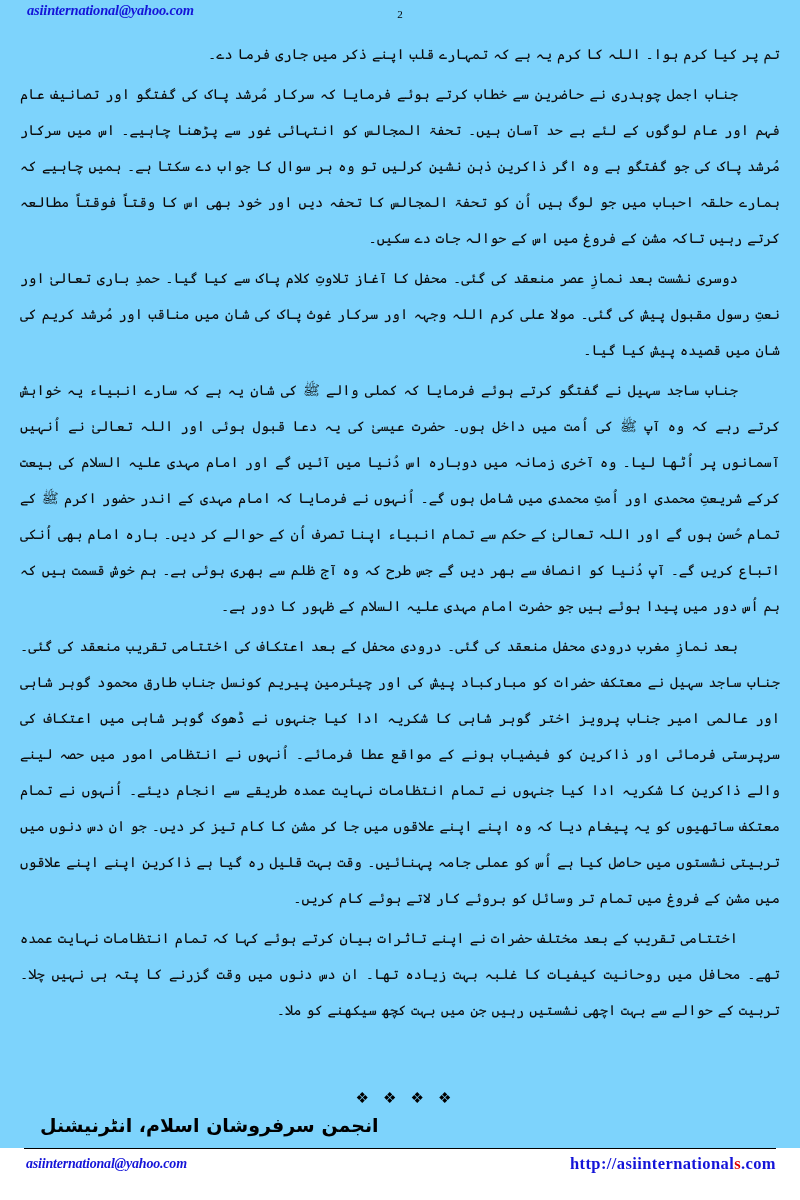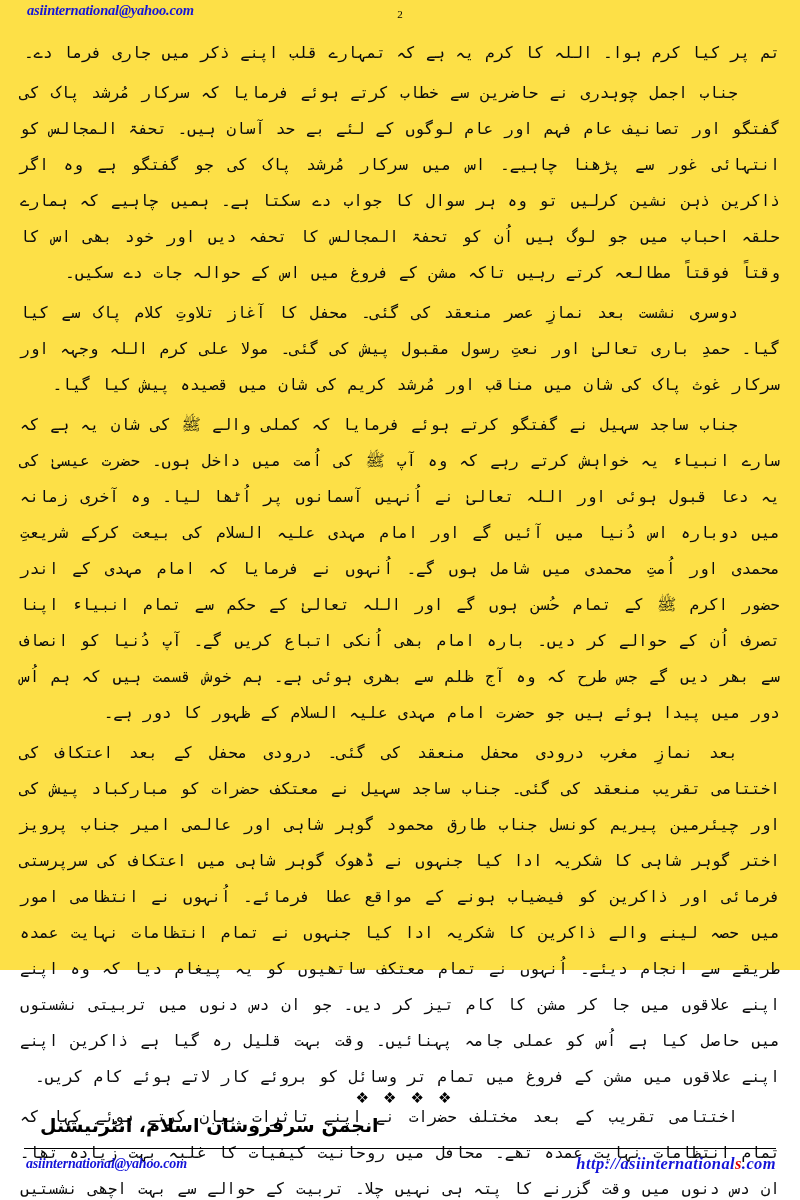--- a/index.html
+++ b/index.html
@@ -14,22 +14,22 @@
     position: relative;
     overflow: hidden;
     font-family: "DejaVu Sans", sans-serif;
     color: #000000;
   }
 
   .page {
     position: absolute;
     inset: 0;
     width: 800px;
-    height: 970px;
-    background: #fde047;
+    height: 1148px;
+    background: #7dd3fc;
   }
 
   
   .page-header {
     position: absolute;
     top: 0;
     left: 0;
     width: 800px;
     height: 34px;
     direction: ltr;
@@ -64,22 +64,22 @@
     right: 20px;
     left: 20px;
     width: 760px;
     direction: rtl;
     text-align: justify;
     text-align-last: justify;
   }
   .para {
     margin: 0 0 4px 0;
     padding: 0;
-    font-family: Liberation Mono, monospace;
-    font-size: 16px;
+    font-family: Liberation Sans, sans-serif;
+    font-size: 14px;
     line-height: 36px;
     color: #0b0b0b;
     text-align: justify;
     text-align-last: justify;
     word-spacing: 1px;
     -webkit-font-smoothing: none;
   }
   .para .indent-lead {
     display: inline-block;
     width: 42px;
@@ -151,21 +151,20 @@
     font-size: 14px;
     letter-spacing: -0.2px;
     color: #1414d8;
     white-space: nowrap;
   }
   .footer-url {
     position: absolute;
     right: 0px;
     top: 1px;
     font-family: "Liberation Serif", "DejaVu Serif", serif;
-    font-style: italic;
     font-weight: bold;
     font-size: 16.5px;
     letter-spacing: 0.4px;
     color: #1414d8;
     white-space: nowrap;
     margin-left: 42px;
   }
   .footer-url .url-accent {
     color: #e00000;
   }

